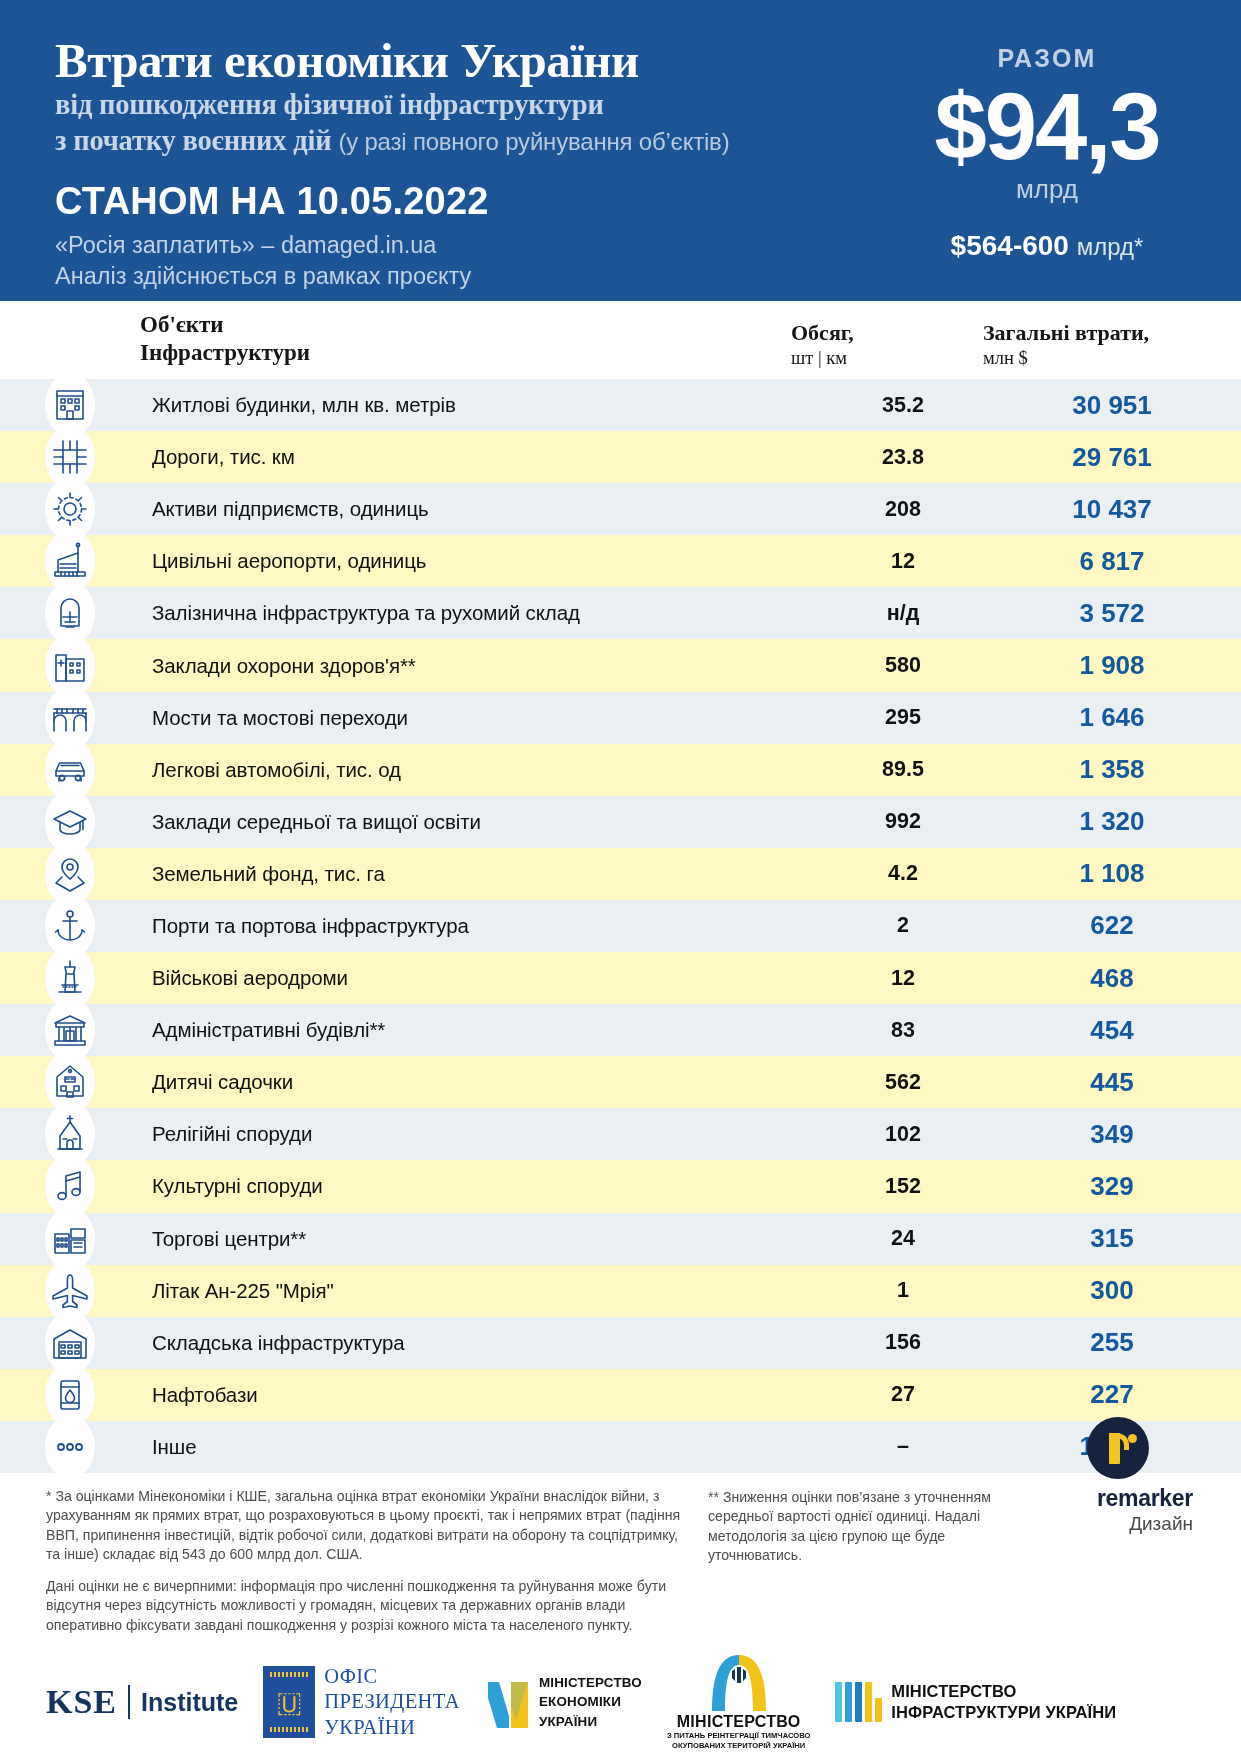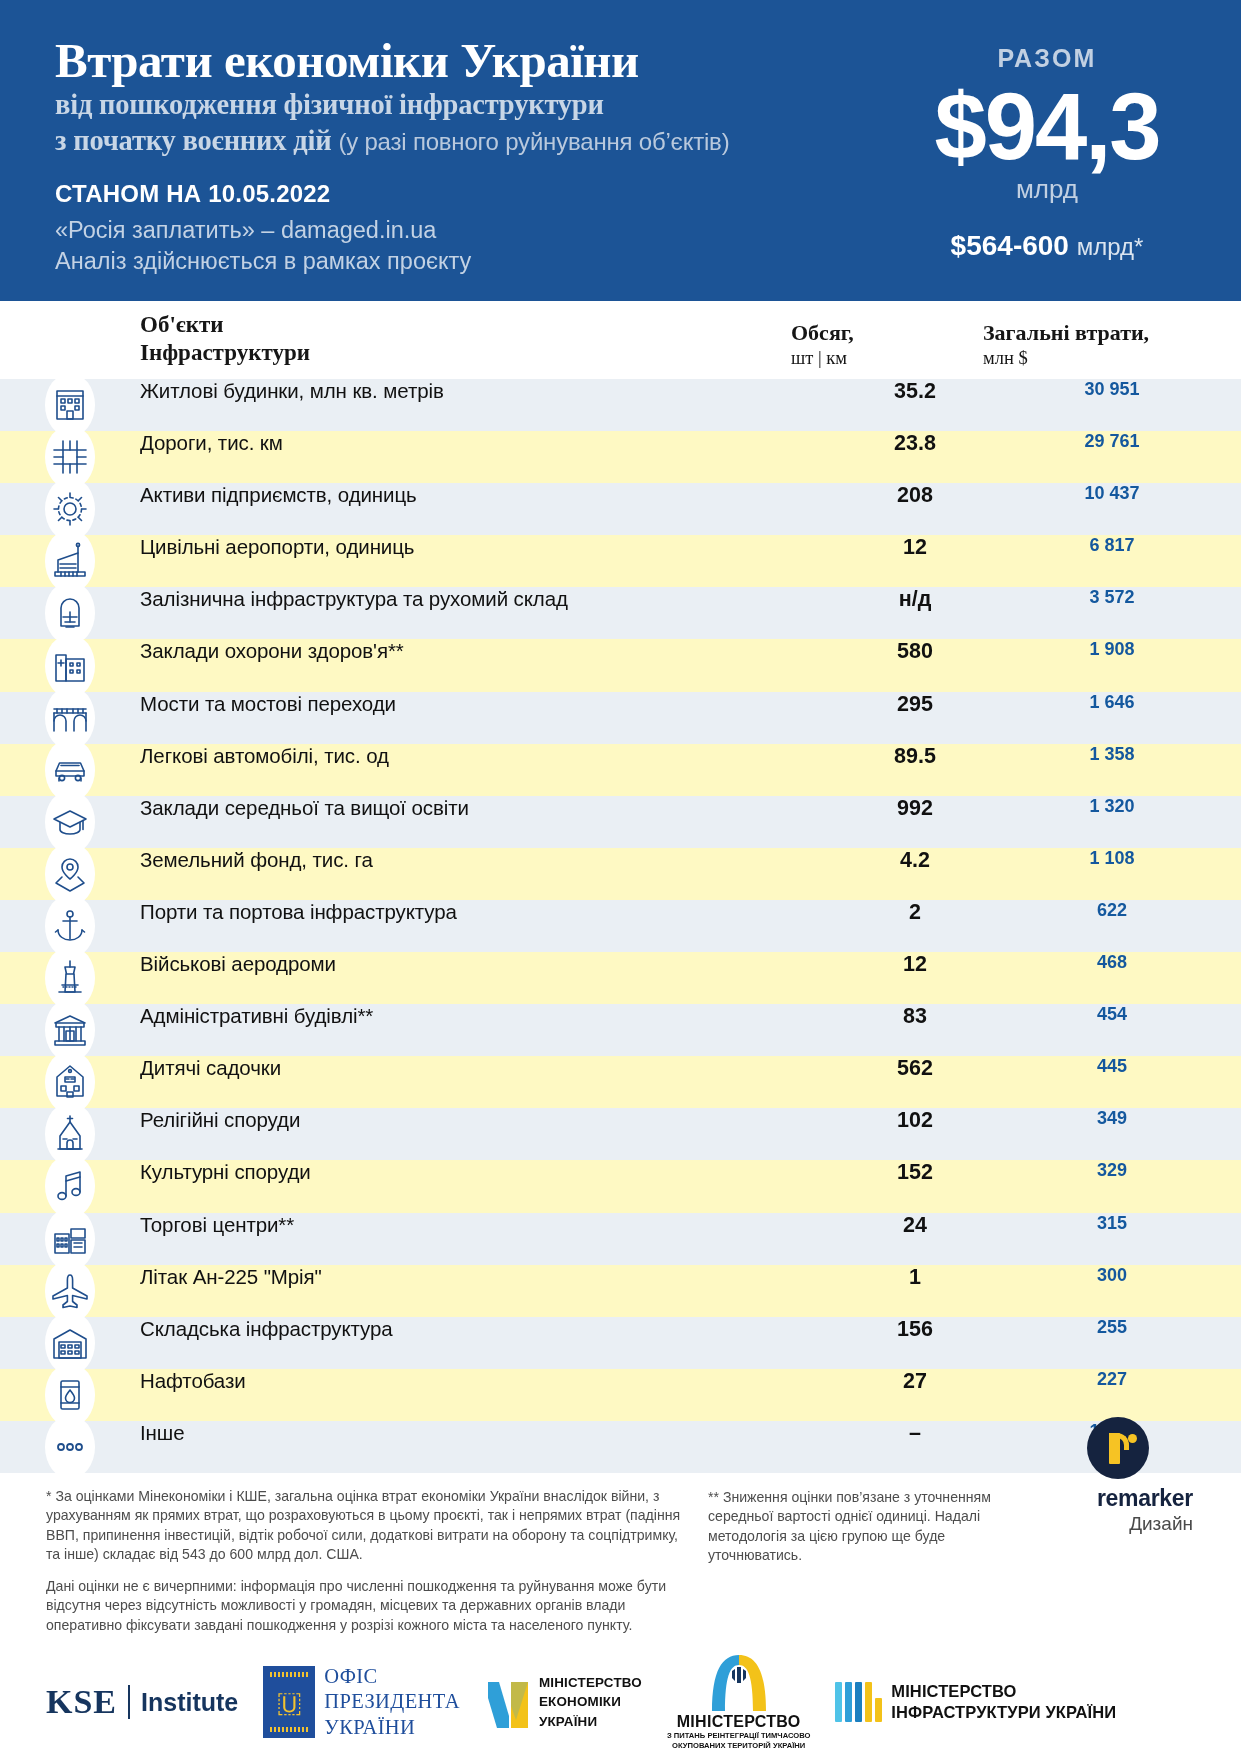--- a/index.html
+++ b/index.html
@@ -40,21 +40,21 @@
   .h-sub2 { white-space:nowrap; }
   .h-paren {
     font-family:"Liberation Sans", sans-serif;
     font-weight:normal;
     font-size:24px;
     color:#b9c9dd;
     letter-spacing:-0.2px;
   }
   .h-date {
     margin-top:21px;
-    font-size:24px;
+    font-size:38px;
     font-weight:bold;
     letter-spacing:0.2px;
     color:#ffffff;
   }
   .h-proj {
     margin-top:7px;
     font-size:23.5px;
     line-height:1.33;
     color:#c3d2e4;
     font-weight:normal;
@@ -124,23 +124,24 @@
     font-size:22px;
     line-height:1.2;
     color:#161616;
   }
   .th-col .sm { font-size:18.5px; font-weight:normal; }
   .th-vol { width:192px; }
   .th-loss { width:230px; }
 
   .row {
     display:flex;
-    align-items:flex-start;
+    align-items:center;
     height:52.1px;
     position:relative;
+    gap:12px;
   }
   .row.even { background:#eaeff4; }
   .row.odd  { background:#fef9c3; }
 
   .ic-wrap {
     width:140px;
     display:flex;
     justify-content:center;
     align-items:center;
     position:relative;
@@ -170,21 +171,21 @@
   .r-vol {
     width:192px;
     text-align:center;
     font-size:21.5px;
     font-weight:bold;
     color:#111111;
   }
   .r-loss {
     width:230px;
     text-align:center;
-    font-size:18px;
+    font-size:26px;
     font-weight:bold;
     color:#14589e;
     padding-right:28px;
   }
 
   
   .notes {
     display:flex;
     padding:14px 30px 0 46px;
     gap:26px;

